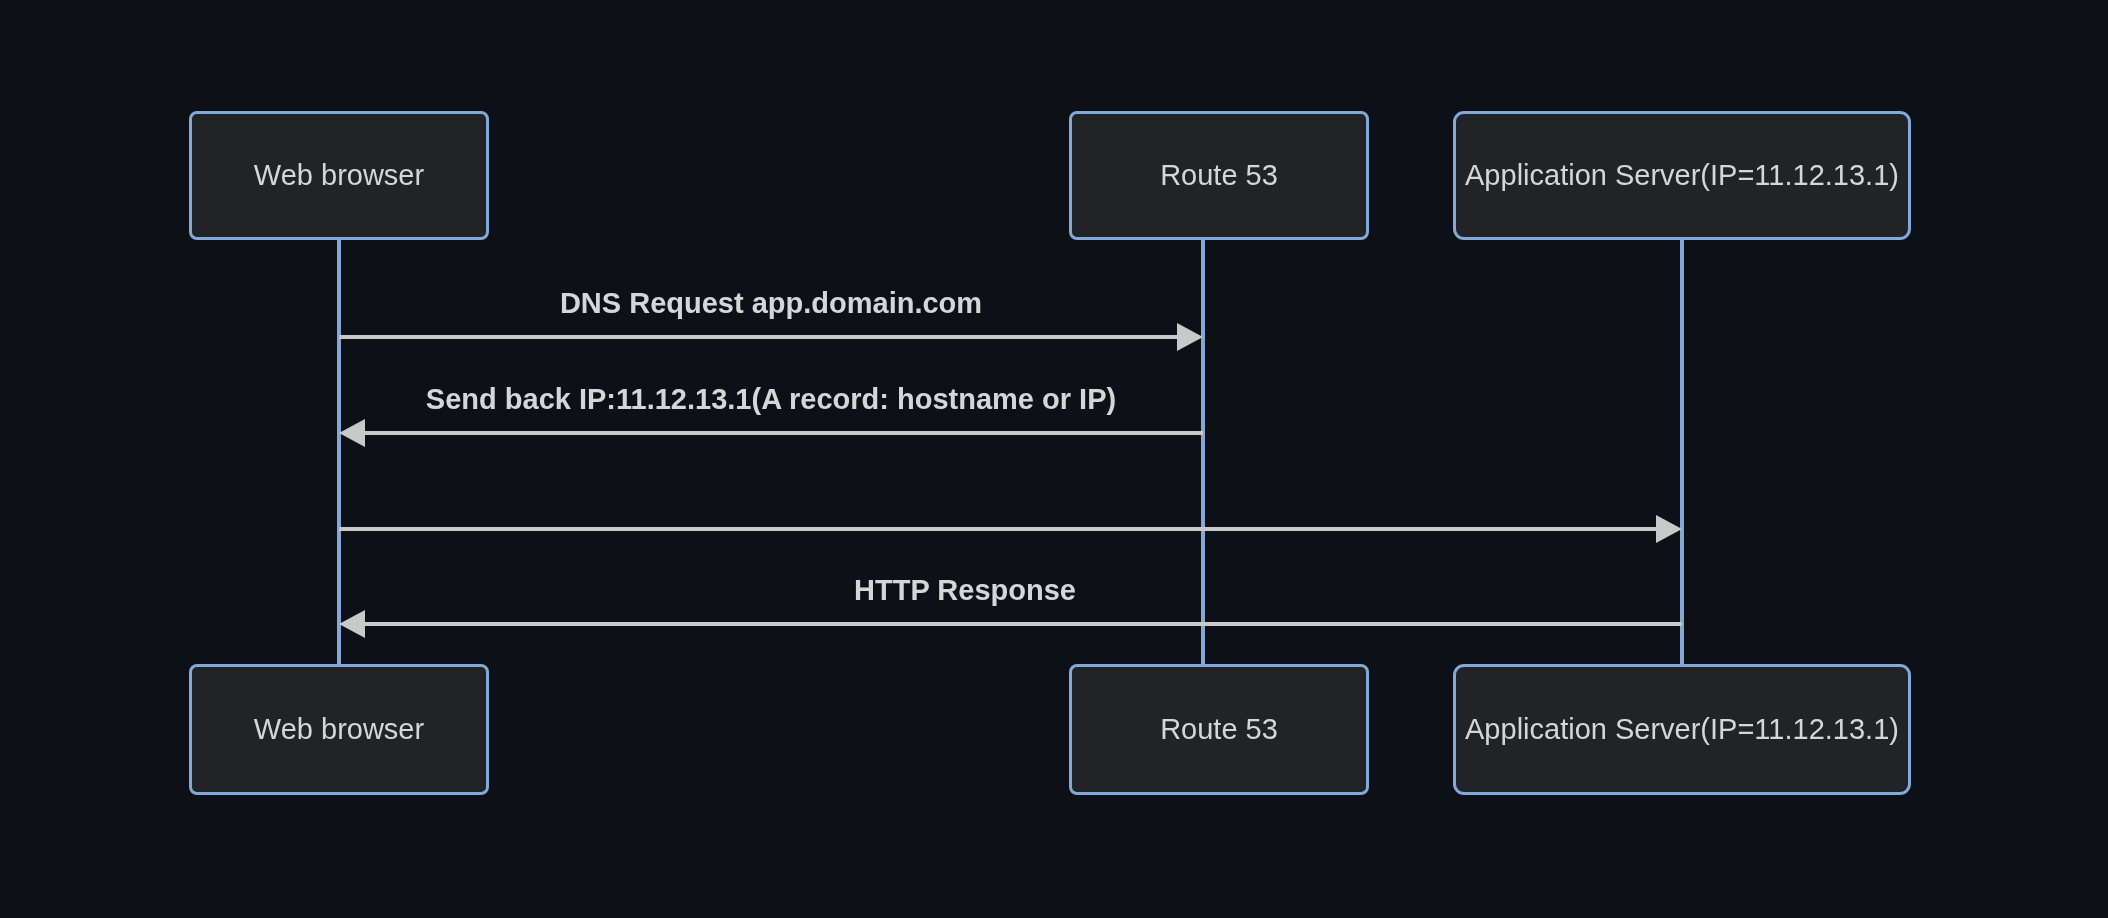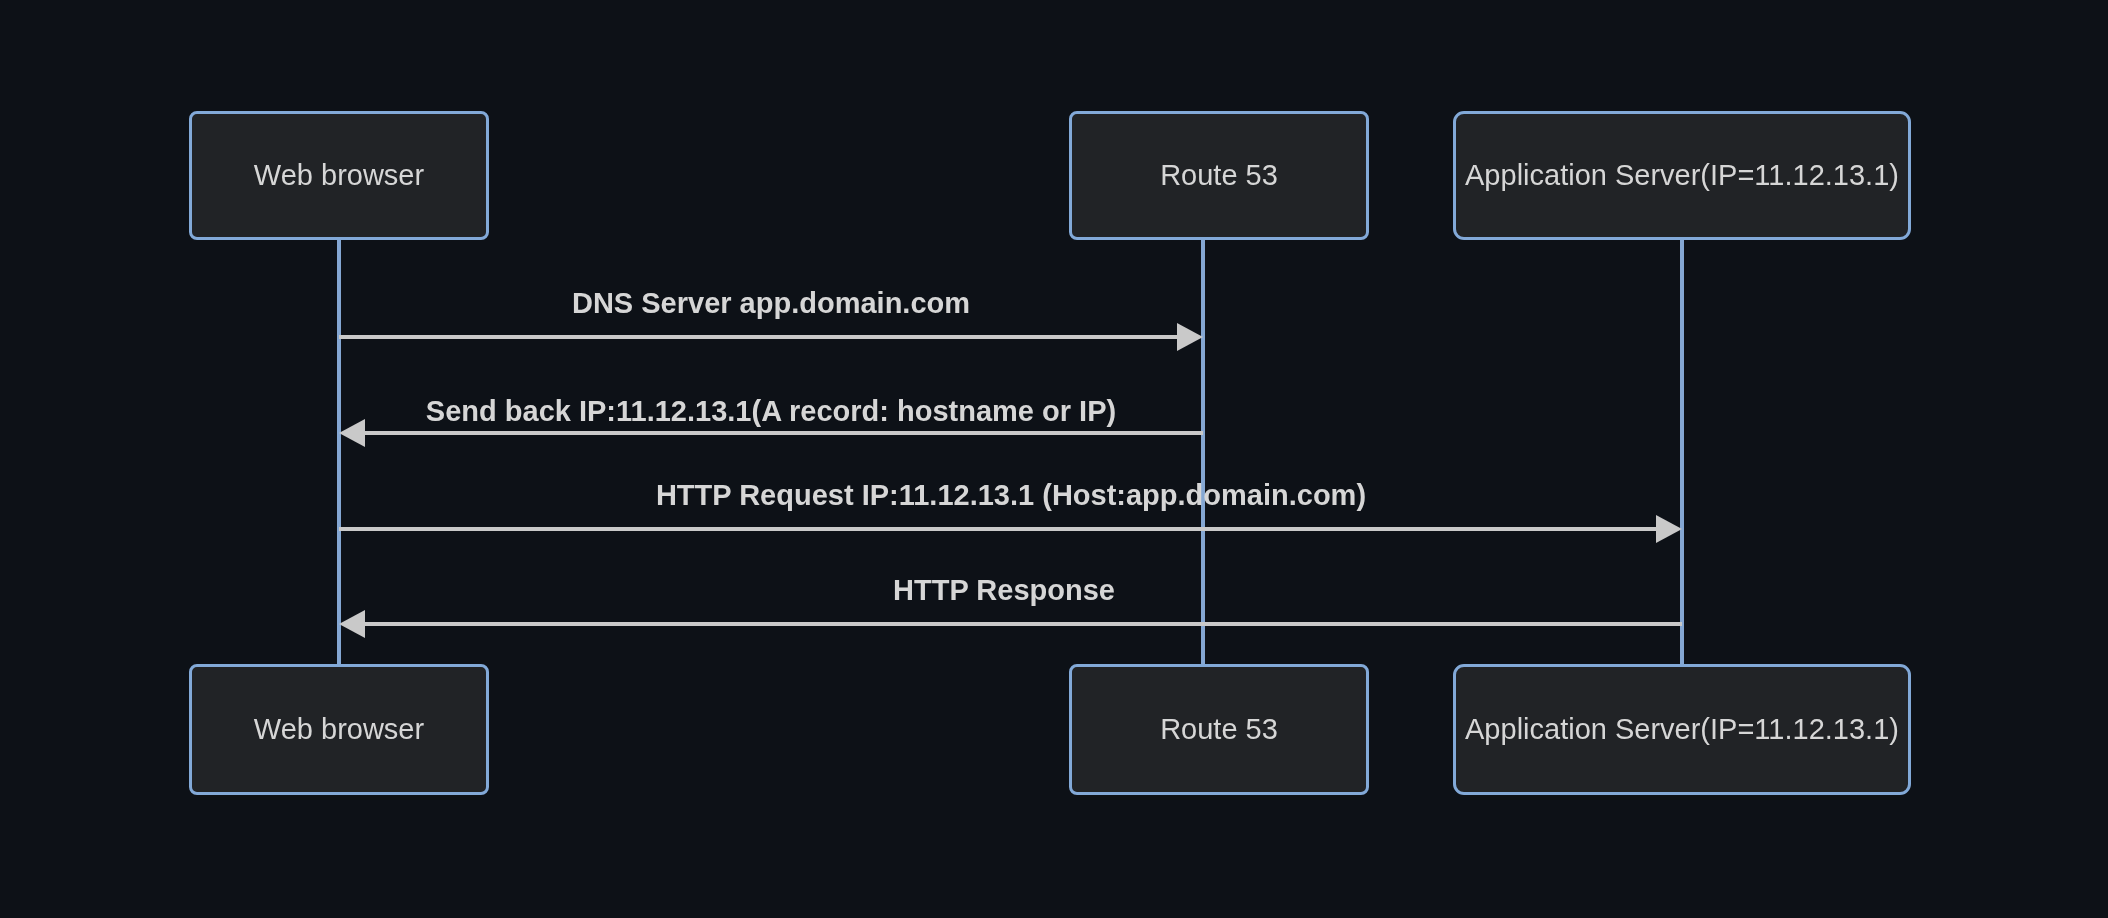--- a/index.html
+++ b/index.html
@@ -78,58 +78,57 @@
     line-height: 34px;
   }
 
   
   .m1-line  { left: 339px;  top: 335px; width: 844px; }
   .m1-head  { left: 1177px; top: 323px; }
   .m1-label { left: 771px;  top: 286px; }
   
   .m2-line  { left: 363px;  top: 431px; width: 840px; }
   .m2-head  { left: 339px;  top: 419px; }
-  .m2-label { left: 771px;  top: 382px; margin-top: 12px; }
+  .m2-label { left: 771px;  top: 382px; }
   
   .m3-line  { left: 339px;  top: 527px; width: 1323px; }
   .m3-head  { left: 1656px; top: 515px; }
   .m3-label { left: 1011px; top: 478px; }
   
   .m4-line  { left: 363px;  top: 622px; width: 1319px; }
   .m4-head  { left: 339px;  top: 610px; }
-  .m4-label { left: 1004px; top: 573px; }
+  .m4-label { left: 965px; top: 573px; }
 </style>
 </head>
 <body>
 
 <div class="stage">
 
   <div class="actor top a-browser">
     <span>Web browser</span>
   </div>
   <div class="actor top a-route53">
     <span>Route 53</span>
   </div>
   <div class="actor top a-appserver">
     <span>Application Server(IP=11.12.13.1)</span>
   </div>
 
   <div class="lifeline ll-browser"></div>
   <div class="lifeline ll-route53"></div>
   <div class="lifeline ll-appserver"></div>
 
-  <div class="msg-label m1-label">DNS Server app.domain.com</div>
+  <div class="msg-label m1-label">DNS Request app.domain.com</div>
   <div class="msg-line m1-line"></div>
   <div class="head head-right m1-head"></div>
 
   <div class="msg-label m2-label">Send back IP:11.12.13.1(A record: hostname or IP)</div>
   <div class="msg-line m2-line"></div>
   <div class="head head-left m2-head"></div>
 
-  <div class="msg-label m3-label">HTTP Request IP:11.12.13.1 (Host:app.domain.com)</div>
   <div class="msg-line m3-line"></div>
   <div class="head head-right m3-head"></div>
 
   <div class="msg-label m4-label">HTTP Response</div>
   <div class="msg-line m4-line"></div>
   <div class="head head-left m4-head"></div>
 
   <div class="actor bottom a-browser">
     <span>Web browser</span>
   </div>

